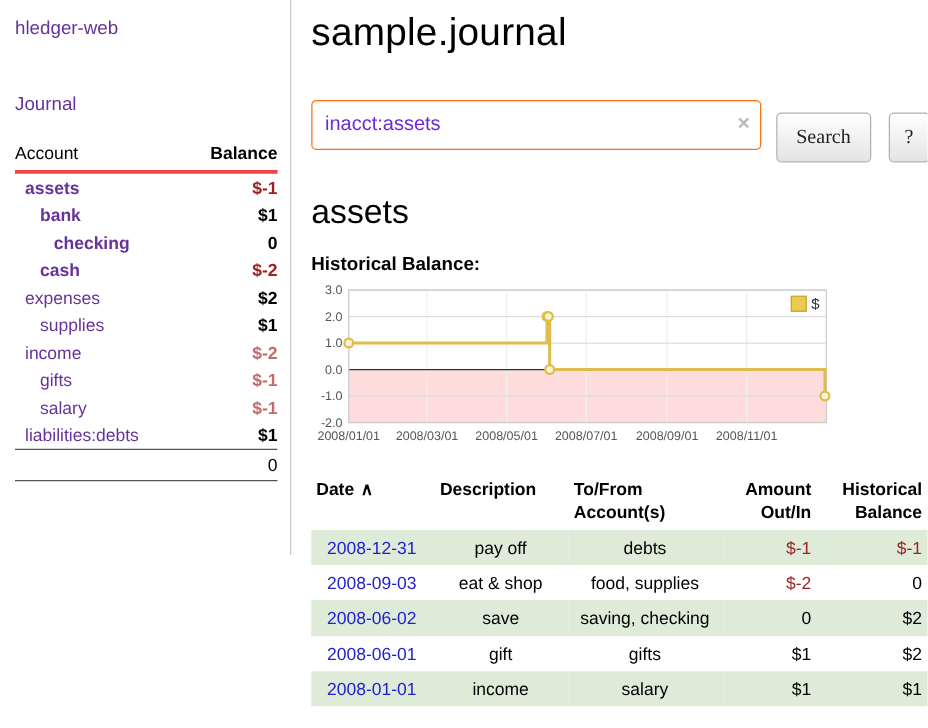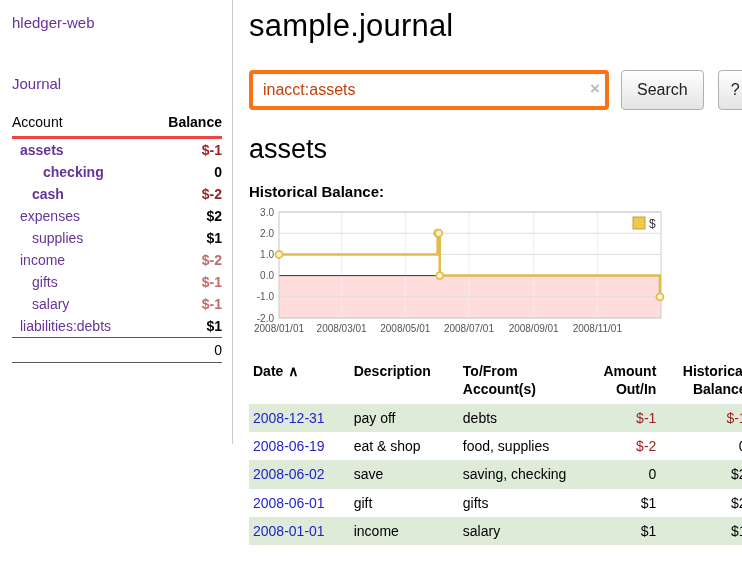--- a/index.html
+++ b/index.html
@@ -38,49 +38,49 @@
     border-top: 1px solid #555; border-bottom: 1px solid #555;
     text-align: right; font-weight: normal; padding: 4px 0;
   }
 
   
   .main { flex: 1; padding: 8px 6px 0 16px; }
   h1.page-title { font-weight: normal; font-size: 31px; letter-spacing: 0.2px; }
   .search-row { display: flex; align-items: center; margin-top: 26px; }
   .search-wrap { position: relative; width: 360px; }
   .search-input {
-    width: 100%; height: 40px; font-size: 16px; color: #c2410c;
+    width: 100%; height: 40px; font-size: 16px; color: #6d28d9;
     font-family: "Liberation Sans", sans-serif;
-    border: 4px solid #f97316; border-radius: 4px;
+    border: 1px solid #f97316; border-radius: 4px;
     padding: 0 28px 0 10px; outline: none;
     box-shadow: inset 0 1px 2px rgba(0,0,0,0.06);
   }
   .clear-icon {
     position: absolute; right: 9px; top: 9px; color: #b9b9b9;
     font-size: 17px; font-weight: bold; line-height: 20px; cursor: pointer;
   }
   .btn {
     height: 40px; margin-left: 12px; padding: 0 15px;
-    font-size: 16px; color: #222; font-family: Liberation Sans, sans-serif;
+    font-size: 16px; color: #222; font-family: Liberation Serif, serif;
     background: linear-gradient(#ffffff, #e4e4e4);
-    border: 1px solid #b0b0b0; border-radius: 4px; cursor: pointer;
+    border: 1px solid #b0b0b0; border-radius: 4px; cursor: pointer; margin-top: 20px;
   }
   .btn.help { padding: 0 12px; margin-left: 14px; }
   h2.account-title { font-weight: normal; font-size: 27px; margin-top: 24px; }
   .chart-heading { font-weight: bold; font-size: 15px; margin-top: 18px; margin-bottom: 6px; }
   svg.chart text { font-family: "Liberation Sans", sans-serif; }
 
   
   table.register { border-collapse: collapse; margin-top: 16px; width: 100%; }
   table.register th {
     text-align: left; vertical-align: top; font-weight: bold;
     padding: 2px 6px 6px 4px; line-height: 1.25;
   }
   table.register th.num, table.register td.num { text-align: right; }
-  table.register td { padding: 5px 6px 5px 4px; vertical-align: top; line-height: 1.3; }
+  table.register td { padding: 5px 6px 5px 4px; vertical-align: top; line-height: 1.3; text-align: center; }
   table.register td.date a { color: #2222cc; }
   .col-date { width: 96px; } .col-desc { width: 104px; } .col-acct { width: 120px; }
   .col-amt { width: 74px; } .col-bal { width: 86px; }
   .sort-caret { font-weight: bold; margin-left: 5px; }
 </style>
 </head>
 <body>
 
 <div class="page">
 
@@ -92,20 +92,24 @@
       <thead>
         <tr>
           <th>Account</th>
           <th class="bal-h">Balance</th>
         </tr>
       </thead>
       <tbody id="accounts-body">
           <tr>
             <td class="acct ind1"><a class="b">assets</a></td>
             <td class="bal" style="color: rgb(157, 34, 34);">$-1</td>
+          </tr>
+          <tr>
+            <td class="acct ind2"><a class="b">bank</a></td>
+            <td class="bal" style="color: rgb(0, 0, 0);">$1</td>
           </tr>
           <tr>
             <td class="acct ind3"><a class="b">checking</a></td>
             <td class="bal" style="color: rgb(0, 0, 0);">0</td>
           </tr>
           <tr>
             <td class="acct ind2"><a class="b">cash</a></td>
             <td class="bal" style="color: rgb(157, 34, 34);">$-2</td>
           </tr>
           <tr>
@@ -216,21 +220,21 @@
       </thead>
       <tbody id="register-body">
           <tr style="background: rgb(221, 235, 216);">
             <td class="date"><a>2008-12-31</a></td>
             <td>pay off</td>
             <td>debts</td>
             <td class="num" style="color: rgb(157, 34, 34);">$-1</td>
             <td class="num" style="color: rgb(157, 34, 34);">$-1</td>
           </tr>
           <tr>
-            <td class="date"><a>2008-06-19</a></td>
+            <td class="date"><a>2008-09-03</a></td>
             <td>eat &amp; shop</td>
             <td>food, supplies</td>
             <td class="num" style="color: rgb(157, 34, 34);">$-2</td>
             <td class="num">0</td>
           </tr>
           <tr style="background: rgb(221, 235, 216);">
             <td class="date"><a>2008-06-02</a></td>
             <td>save</td>
             <td>saving, checking</td>
             <td class="num">0</td>

